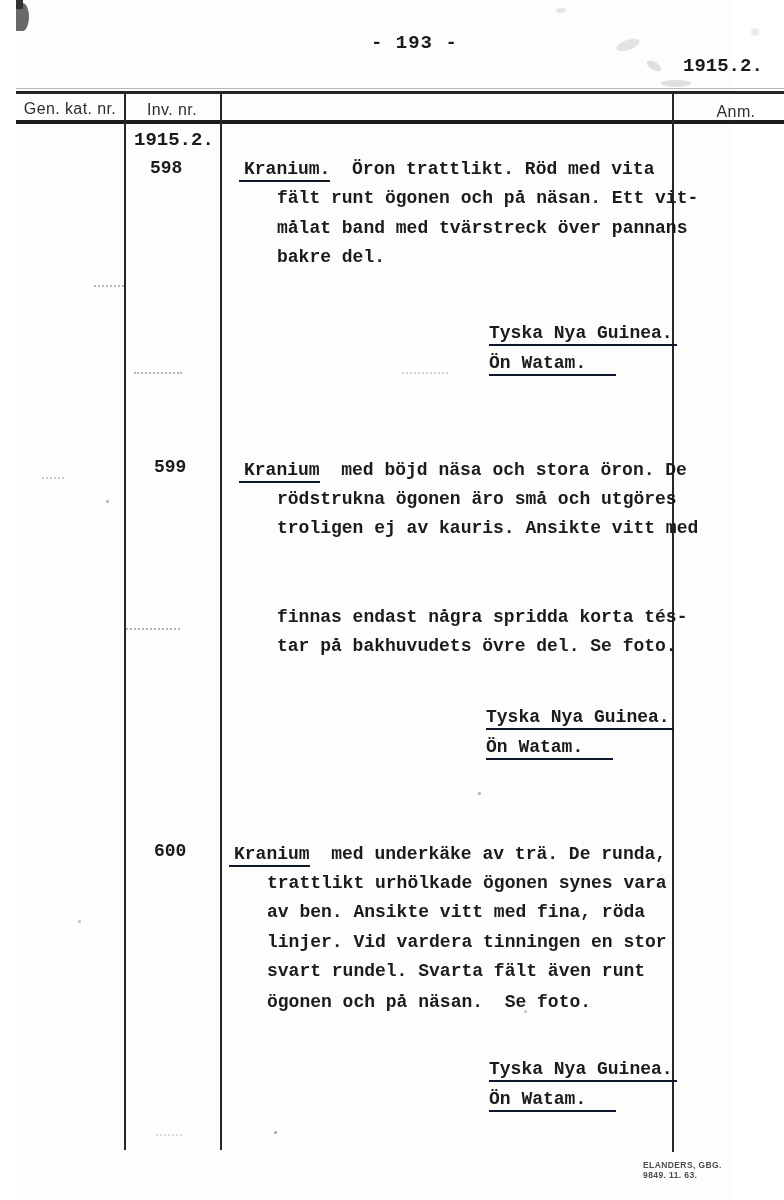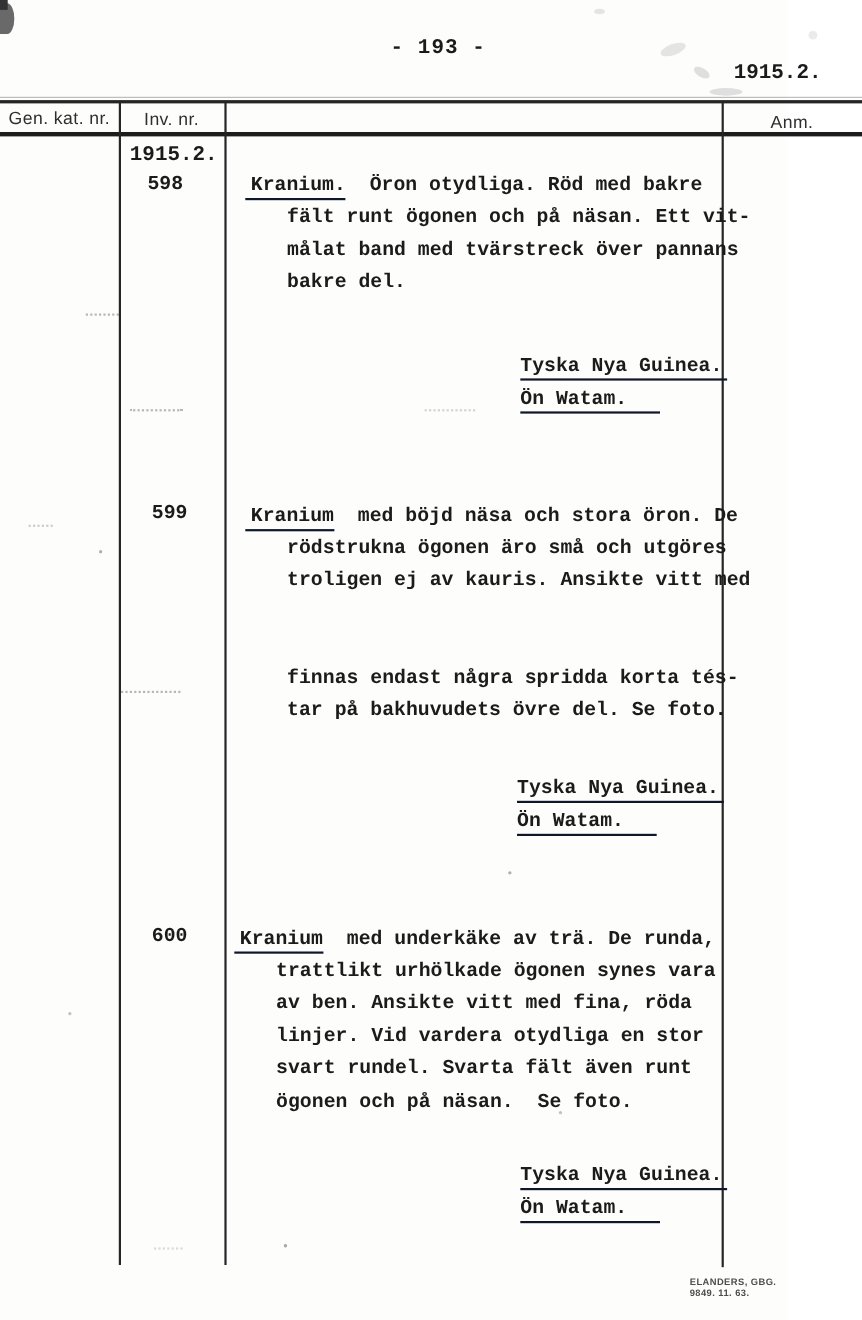--- a/index.html
+++ b/index.html
@@ -1,17 +1,17 @@
 <!DOCTYPE html>
 <html><head>
 <meta charset="utf-8">
 <style>
   html,body{margin:0;padding:0;}
   body{width:784px;height:1200px;background:#ffffff;overflow:hidden;}
-  .page{position:relative;width:716px;height:1200px;background:#fdfdfc;font-family:"Liberation Sans",sans-serif;color:#1c1c1c;}
+  .page{position:relative;width:716px;height:1200px;background:#fdfdfc;font-family:"Liberation Sans",sans-serif;color:#1c1c1c;margin-left:16px;}
 
   
   .rule{position:absolute;background:#262626;}
   .rule-top-shadow{position:absolute;left:0;top:88px;width:784px;height:1px;background:#8a8a8a;opacity:.6;}
   .rule-top{left:0;top:91px;width:784px;height:3px;}
   .rule-head{left:0;top:120px;width:784px;height:4px;background:#1d1d1d;}
   .v1{left:108px;top:92px;width:2px;height:1058px;}
   .v2{left:204px;top:92px;width:2px;height:1058px;}
   .v3{left:656px;top:92px;width:2px;height:1060px;}
 
@@ -73,41 +73,41 @@
   <div class="rule v2"></div>
   <div class="rule v3"></div>
 
   <div class="hdr hdr-genkat">Gen. kat. nr.</div>
   <div class="hdr hdr-inv">Inv. nr.</div>
   <div class="hdr hdr-anm">Anm.</div>
 
   <div class="tw big" style="left:118px;top:130px;">1915.2.</div>
 
   <div class="tw" style="left:134px;top:158px;">598</div>
-  <div class="tw" style="left:228px;top:159px;"><span class="u u-lead">Kranium.</span><span>  Öron otydliga. Röd med bakre</span></div>
+  <div class="tw" style="left:228px;top:159px;"><span class="u u-lead">Kranium.</span><span>  Öron trattlikt. Röd med vita</span></div>
   <div class="tw" style="left:261px;top:188px;">fält runt ögonen och på näsan. Ett vit-</div>
   <div class="tw" style="left:261px;top:218px;">målat band med tvärstreck över pannans</div>
   <div class="tw" style="left:261px;top:247px;">bakre del.</div>
   <div class="tw loc" style="left:473px;top:323px;"><span class="u">Tyska Nya Guinea.</span></div>
   <div class="tw loc" style="left:473px;top:353px;"><span class="u u-ext">Ön Watam.</span></div>
 
   <div class="tw" style="left:138px;top:457px;">599</div>
   <div class="tw" style="left:228px;top:460px;"><span class="u u-lead">Kranium</span><span>  med böjd näsa och stora öron. De</span></div>
   <div class="tw" style="left:261px;top:489px;">rödstrukna ögonen äro små och utgöres</div>
   <div class="tw" style="left:261px;top:518px;">troligen ej av kauris. Ansikte vitt med</div>
   <div class="tw" style="left:261px;top:607px;">finnas endast några spridda korta tés-</div>
   <div class="tw" style="left:261px;top:636px;">tar på bakhuvudets övre del. Se foto.</div>
   <div class="tw loc" style="left:470px;top:707px;"><span class="u">Tyska Nya Guinea.</span></div>
   <div class="tw loc" style="left:470px;top:737px;"><span class="u u-ext">Ön Watam.</span></div>
 
   <div class="tw" style="left:138px;top:841px;">600</div>
   <div class="tw" style="left:218px;top:844px;"><span class="u u-lead">Kranium</span><span>  med underkäke av trä. De runda,</span></div>
   <div class="tw" style="left:251px;top:873px;">trattlikt urhölkade ögonen synes vara</div>
   <div class="tw" style="left:251px;top:902px;">av ben. Ansikte vitt med fina, röda</div>
-  <div class="tw" style="left:251px;top:932px;">linjer. Vid vardera otydliga en stor</div>
+  <div class="tw" style="left:251px;top:932px;">linjer. Vid vardera tinningen en stor</div>
   <div class="tw" style="left:251px;top:961px;">svart rundel. Svarta fält även runt</div>
   <div class="tw" style="left:251px;top:992px;">ögonen och på näsan.  Se foto.</div>
   <div class="tw loc" style="left:473px;top:1059px;"><span class="u">Tyska Nya Guinea.</span></div>
   <div class="tw loc" style="left:473px;top:1089px;"><span class="u u-ext">Ön Watam.</span></div>
 
   <div class="printer-mark">ELANDERS, GBG. 9849. 11. 63.</div>
 
   <div class="noise blob-corner"></div>
   <div class="noise blob-corner2"></div>
   <div class="noise smudge s1"></div>

